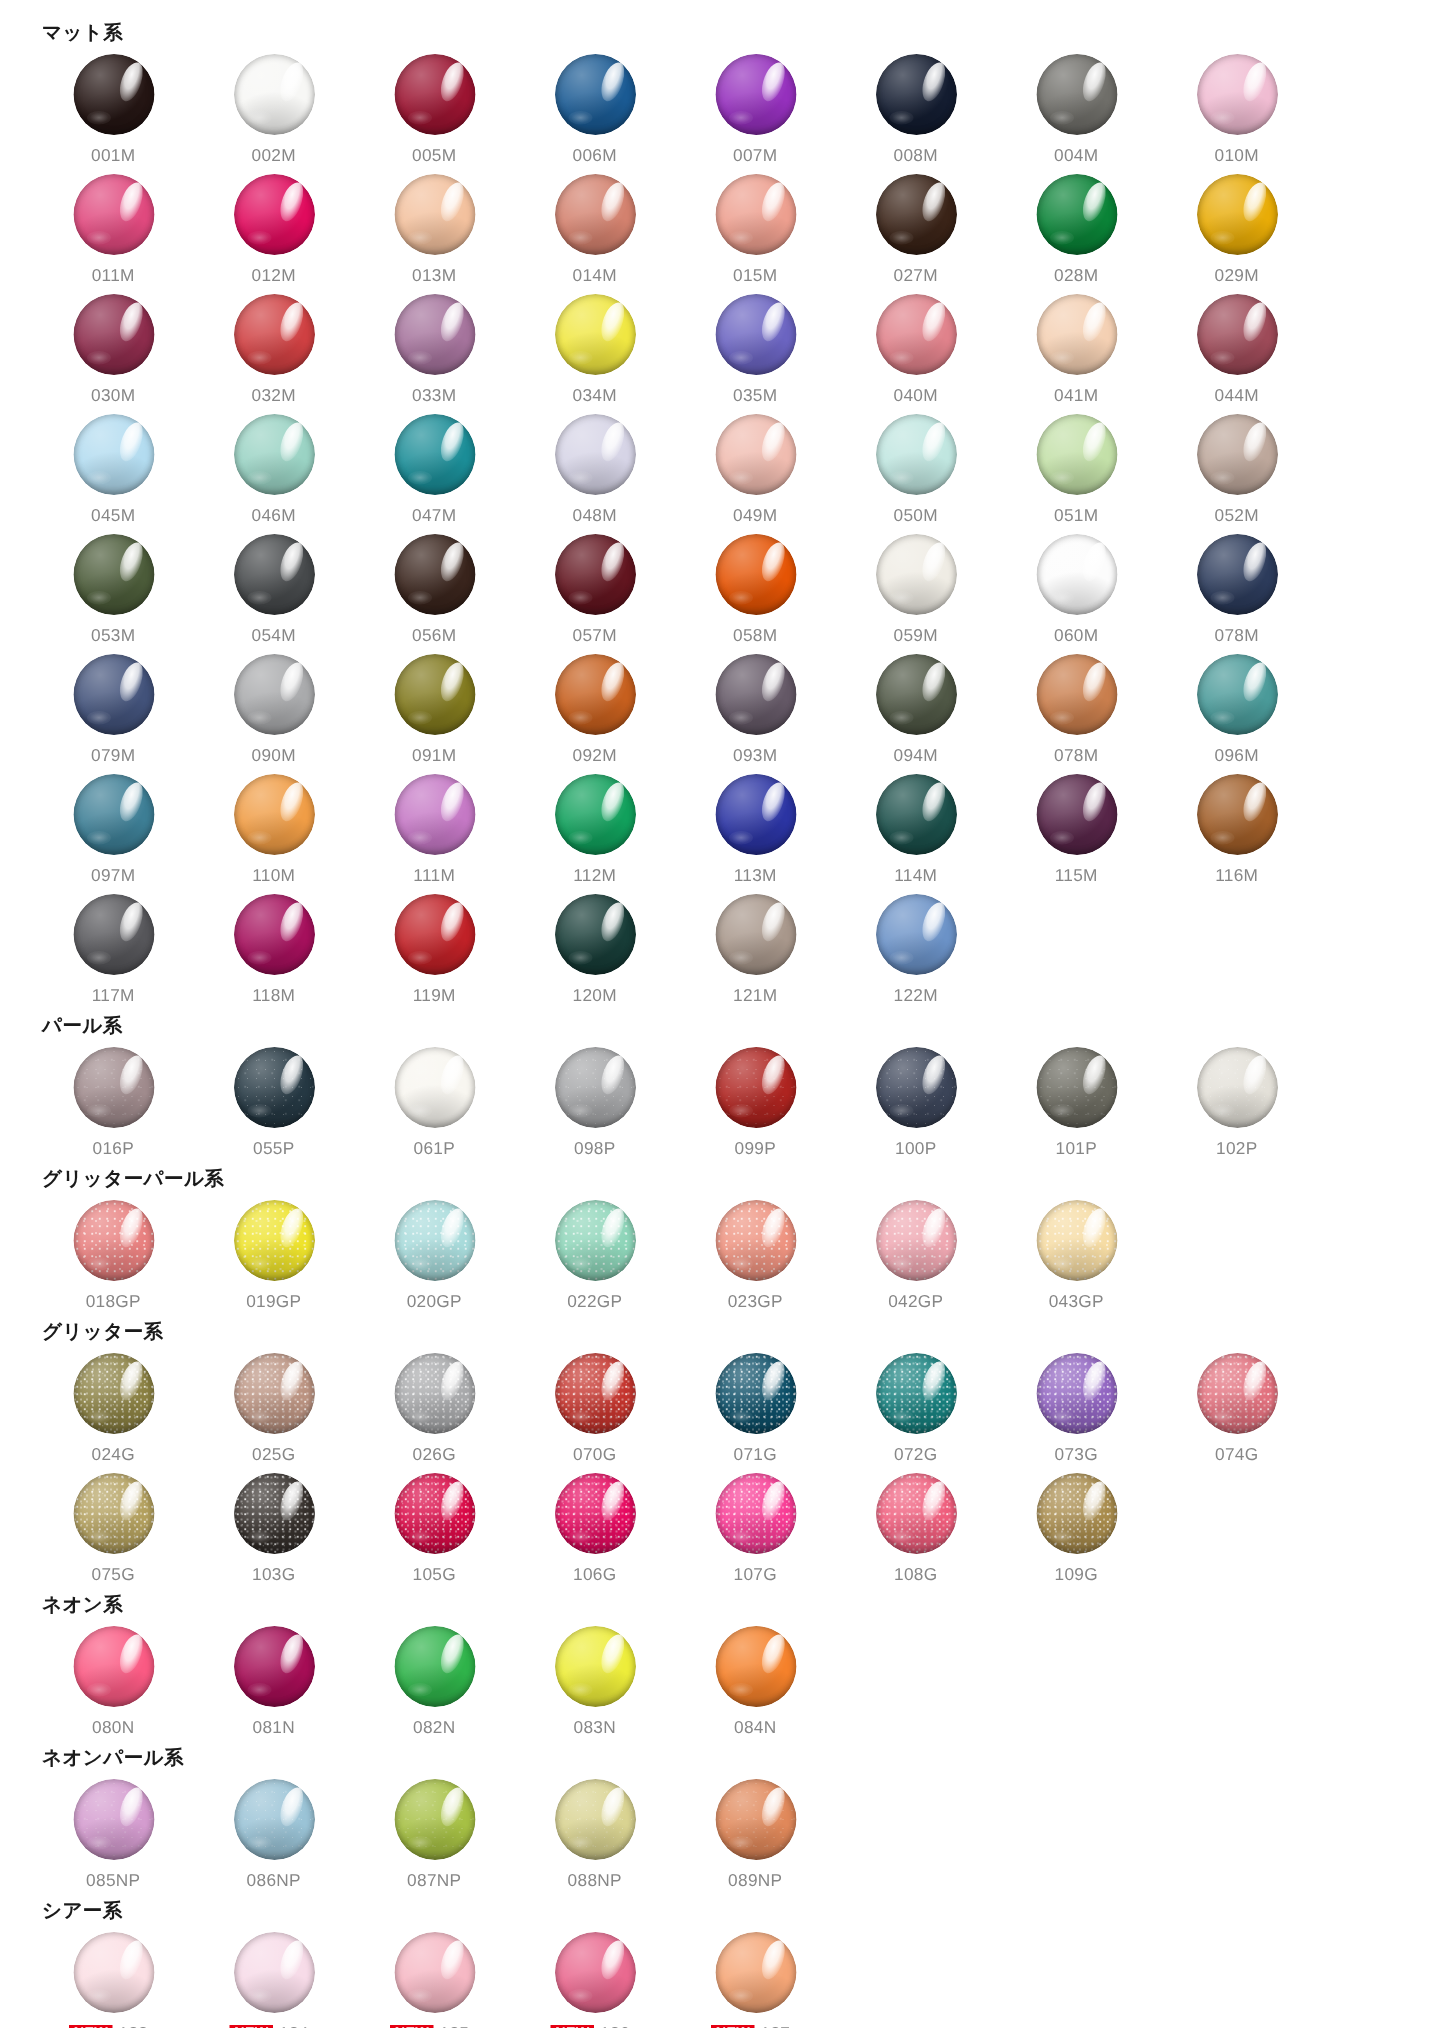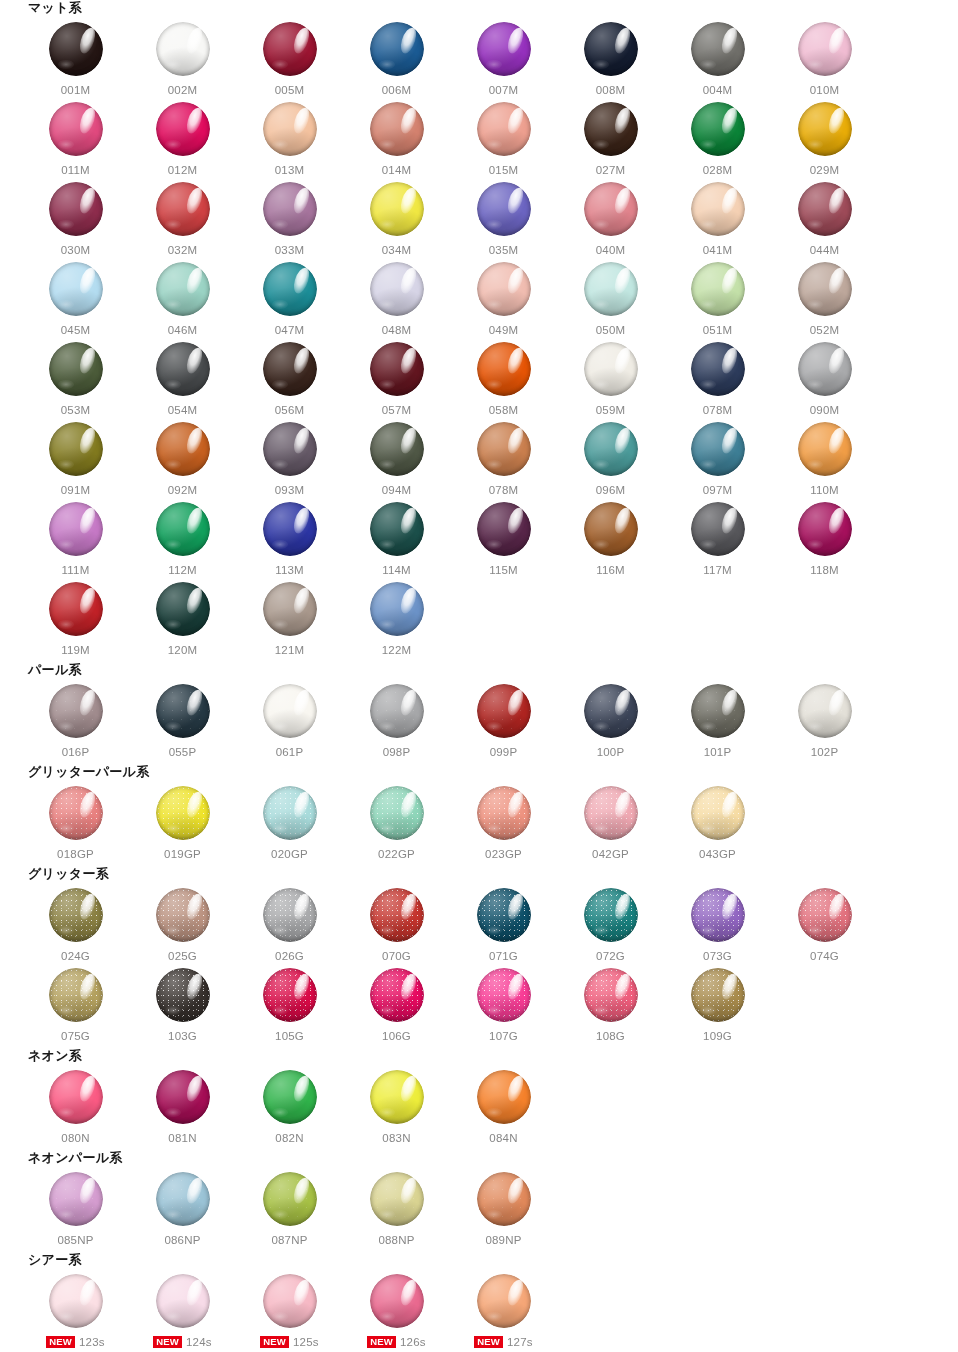--- a/index.html
+++ b/index.html
@@ -16,21 +16,21 @@
   .section { margin: 0; }
   .section-heading {
     font-size: 13px;
     font-weight: bold;
     color: #1a1a1a;
     letter-spacing: 0.3px;
     margin: 0 0 6px 28px;
     line-height: 16px;
     white-space: nowrap;
   }
-  .section:first-child .section-heading { }
+  .section:first-child .section-heading { padding-top: 14px; }
 
   .swatch-grid {
     display: flex;
     flex-wrap: wrap;
     margin: 0;
     padding: 0 0 0 22px;
   }
   .swatch-cell {
     width: 107px;
     height: 80px;
@@ -669,29 +669,55 @@
               <div class="rim"></div>
               <div class="spec"></div>
               <div class="spec2"></div>
             </div>
           </div>
           <div class="swatch-label"><span>059M</span></div>
         </div>
         <div class="swatch-cell">
           <div class="bead-wrap">
             <div class="bead ">
+              <div class="fill" style="background: rgb(252, 252, 252);"></div>
+              <div class="lift"></div>
+              <div class="shade"></div>
+              <div class="rim"></div>
+              <div class="spec"></div>
+              <div class="spec2"></div>
+            </div>
+          </div>
+          <div class="swatch-label"><span>060M</span></div>
+        </div>
+        <div class="swatch-cell">
+          <div class="bead-wrap">
+            <div class="bead ">
               <div class="fill" style="background: rgb(44, 59, 91);"></div>
               <div class="lift"></div>
               <div class="shade"></div>
               <div class="rim"></div>
               <div class="spec"></div>
               <div class="spec2"></div>
             </div>
           </div>
           <div class="swatch-label"><span>078M</span></div>
+        </div>
+        <div class="swatch-cell">
+          <div class="bead-wrap">
+            <div class="bead ">
+              <div class="fill" style="background: rgb(66, 82, 122);"></div>
+              <div class="lift"></div>
+              <div class="shade"></div>
+              <div class="rim"></div>
+              <div class="spec"></div>
+              <div class="spec2"></div>
+            </div>
+          </div>
+          <div class="swatch-label"><span>079M</span></div>
         </div>
         <div class="swatch-cell">
           <div class="bead-wrap">
             <div class="bead ">
               <div class="fill" style="background: rgb(169, 170, 172);"></div>
               <div class="lift"></div>
               <div class="shade"></div>
               <div class="rim"></div>
               <div class="spec"></div>
               <div class="spec2"></div>

